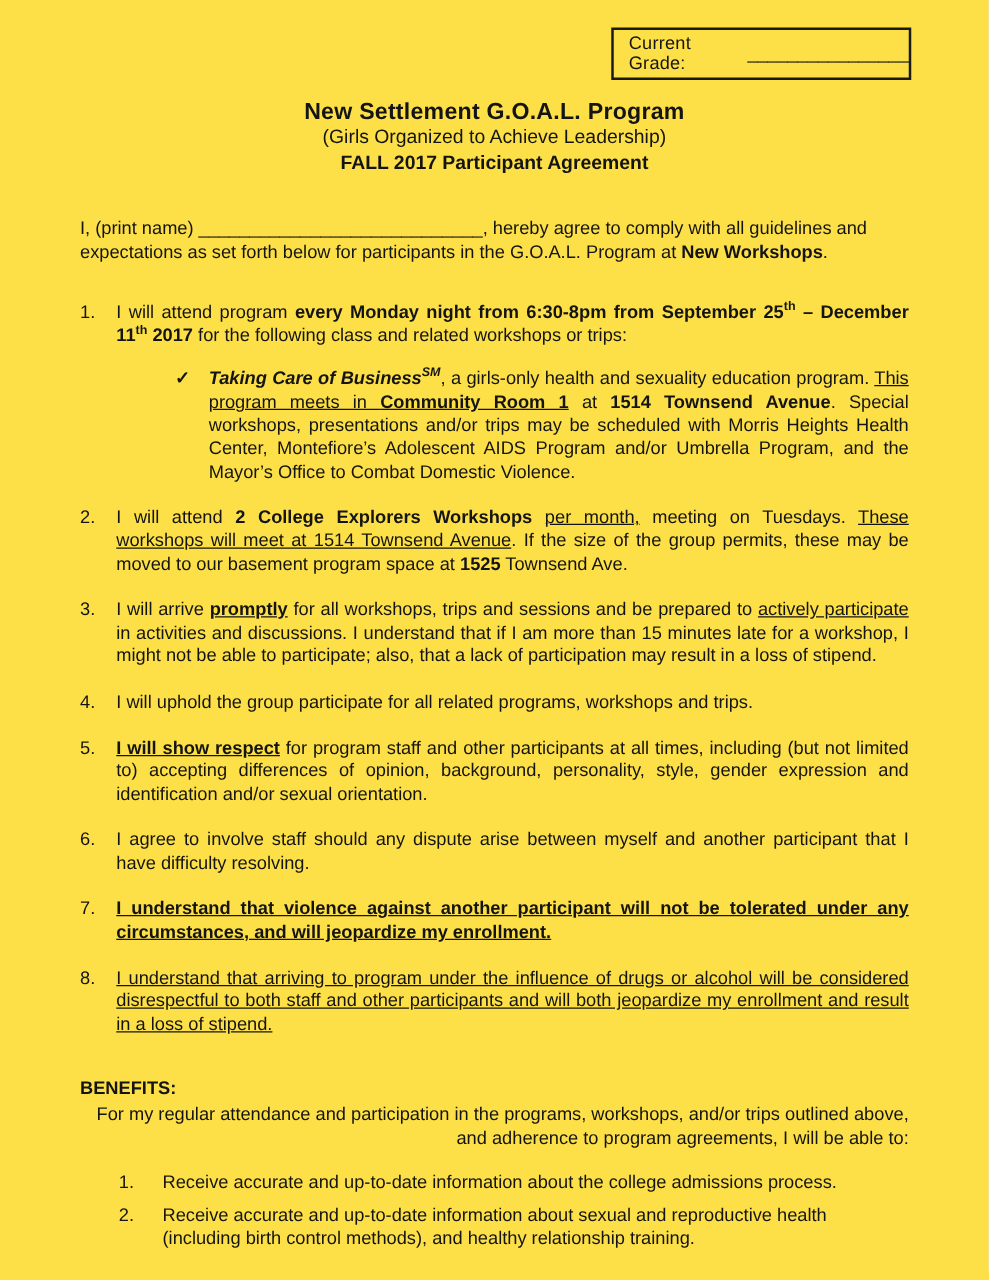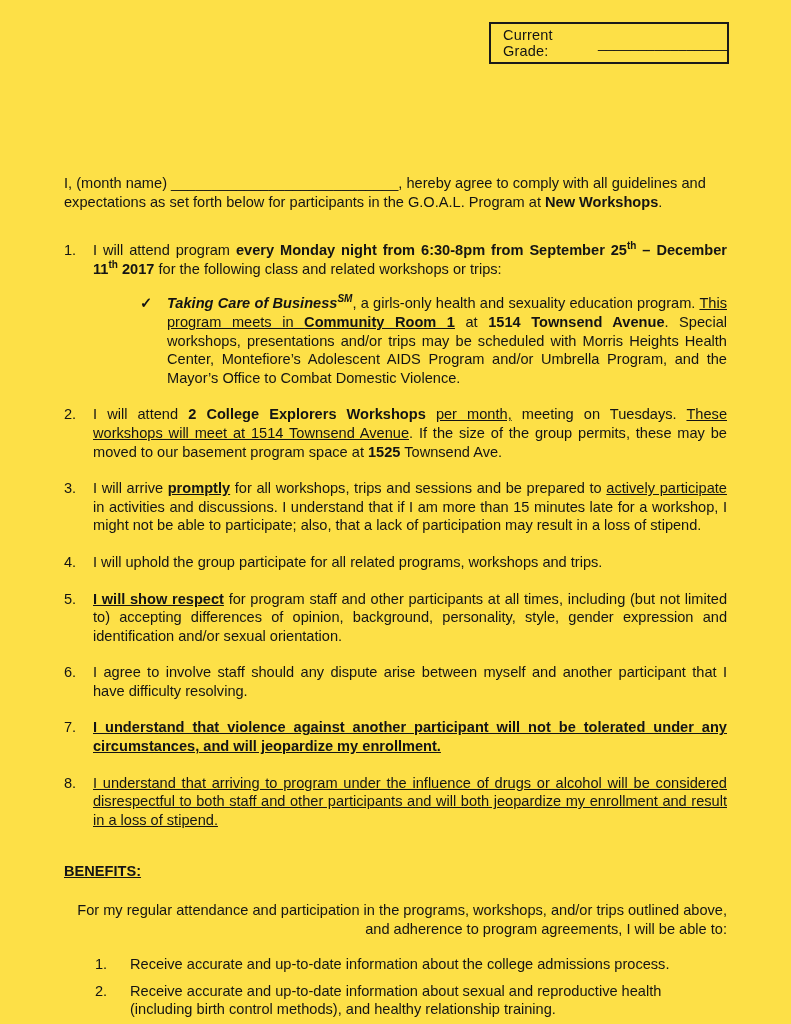--- a/index.html
+++ b/index.html
@@ -49,42 +49,46 @@
   p.intro { margin: 0 0 30px 0; text-align: left; }
   .item { display: flex; margin-bottom: 18px; }
   .item .num { width: 29px; flex-shrink: 0; }
   .item .item-text { flex: 1; text-align: justify; }
   .sub-item { display: flex; margin: 16px 0 0 47px; }
   .sub-item .check { width: 27px; flex-shrink: 0; font-weight: 700; }
   .sub-item .sub-text { flex: 1; text-align: justify; }
   .benefits { margin-top: 33px; }
   .benefits-heading {
     font-weight: 700;
-    text-decoration: underline;
-    margin-bottom: 20px;
+    margin-bottom: 2px;
   }
   .benefits-intro { margin: 0 0 17px 0; text-align: right; }
   .b-item { display: flex; margin-bottom: 8px; }
   .b-item .b-num { width: 66px; flex-shrink: 0; padding-left: 31px; box-sizing: border-box; }
   .b-item .b-text { flex: 1; text-align: left; }
   sup { font-size: 10px; line-height: 0; }
 </style>
 </head>
 <body>
 
 <div class="page">
 
   <div class="grade-box">
     <span>Current Grade:</span>
     <span class="blank">________________</span>
   </div>
 
+  <div class="title-block">
+    <div class="title-main">New Settlement G.O.A.L. Program</div>
+    <div class="title-sub">(Girls Organized to Achieve Leadership)</div>
+    <div class="title-agreement">FALL 2017 Participant Agreement</div>
+  </div>
 
   <div class="body-block">
-    <p class="intro" id="intro-paragraph"><span>I, (month name) </span><span>____________________________</span><span>, hereby agree to comply with all guidelines and expectations as set forth below for participants in the G.O.A.L. Program at </span><span style="font-weight: 700;">New Workshops</span><span>.</span></p>
+    <p class="intro" id="intro-paragraph"><span>I, (print name) </span><span>____________________________</span><span>, hereby agree to comply with all guidelines and expectations as set forth below for participants in the G.O.A.L. Program at </span><span style="font-weight: 700;">New Workshops</span><span>.</span></p>
 
     <div id="agreement-list">
         <div class="item">
           <span class="num">1.</span>
           <div class="item-text"><span>I will attend program </span><span style="font-weight: 700;">every Monday night from 6:30-8pm from September 25</span><sup style="font-weight: 700;">th</sup><span style="font-weight: 700;"> – December 11</span><sup style="font-weight: 700;">th</sup><span style="font-weight: 700;"> 2017</span><span> for the following class and related workshops or trips:</span><div class="sub-item">
               <span class="check">✓</span>
               <div class="sub-text"><span style="font-weight: 700; font-style: italic;">Taking Care of Business</span><sup style="font-weight: 700; font-style: italic;">SM</sup><span>, a girls-only health and sexuality education program. </span><span style="text-decoration: underline;">This program meets in </span><span style="font-weight: 700; text-decoration: underline;">Community Room 1</span><span> at </span><span style="font-weight: 700;">1514 Townsend Avenue</span><span>. Special workshops, presentations and/or trips may be scheduled with Morris Heights Health Center, Montefiore’s Adolescent AIDS Program and/or Umbrella Program, and the Mayor’s Office to Combat Domestic Violence.</span></div>
             </div></div>
         </div>
         <div class="item">

